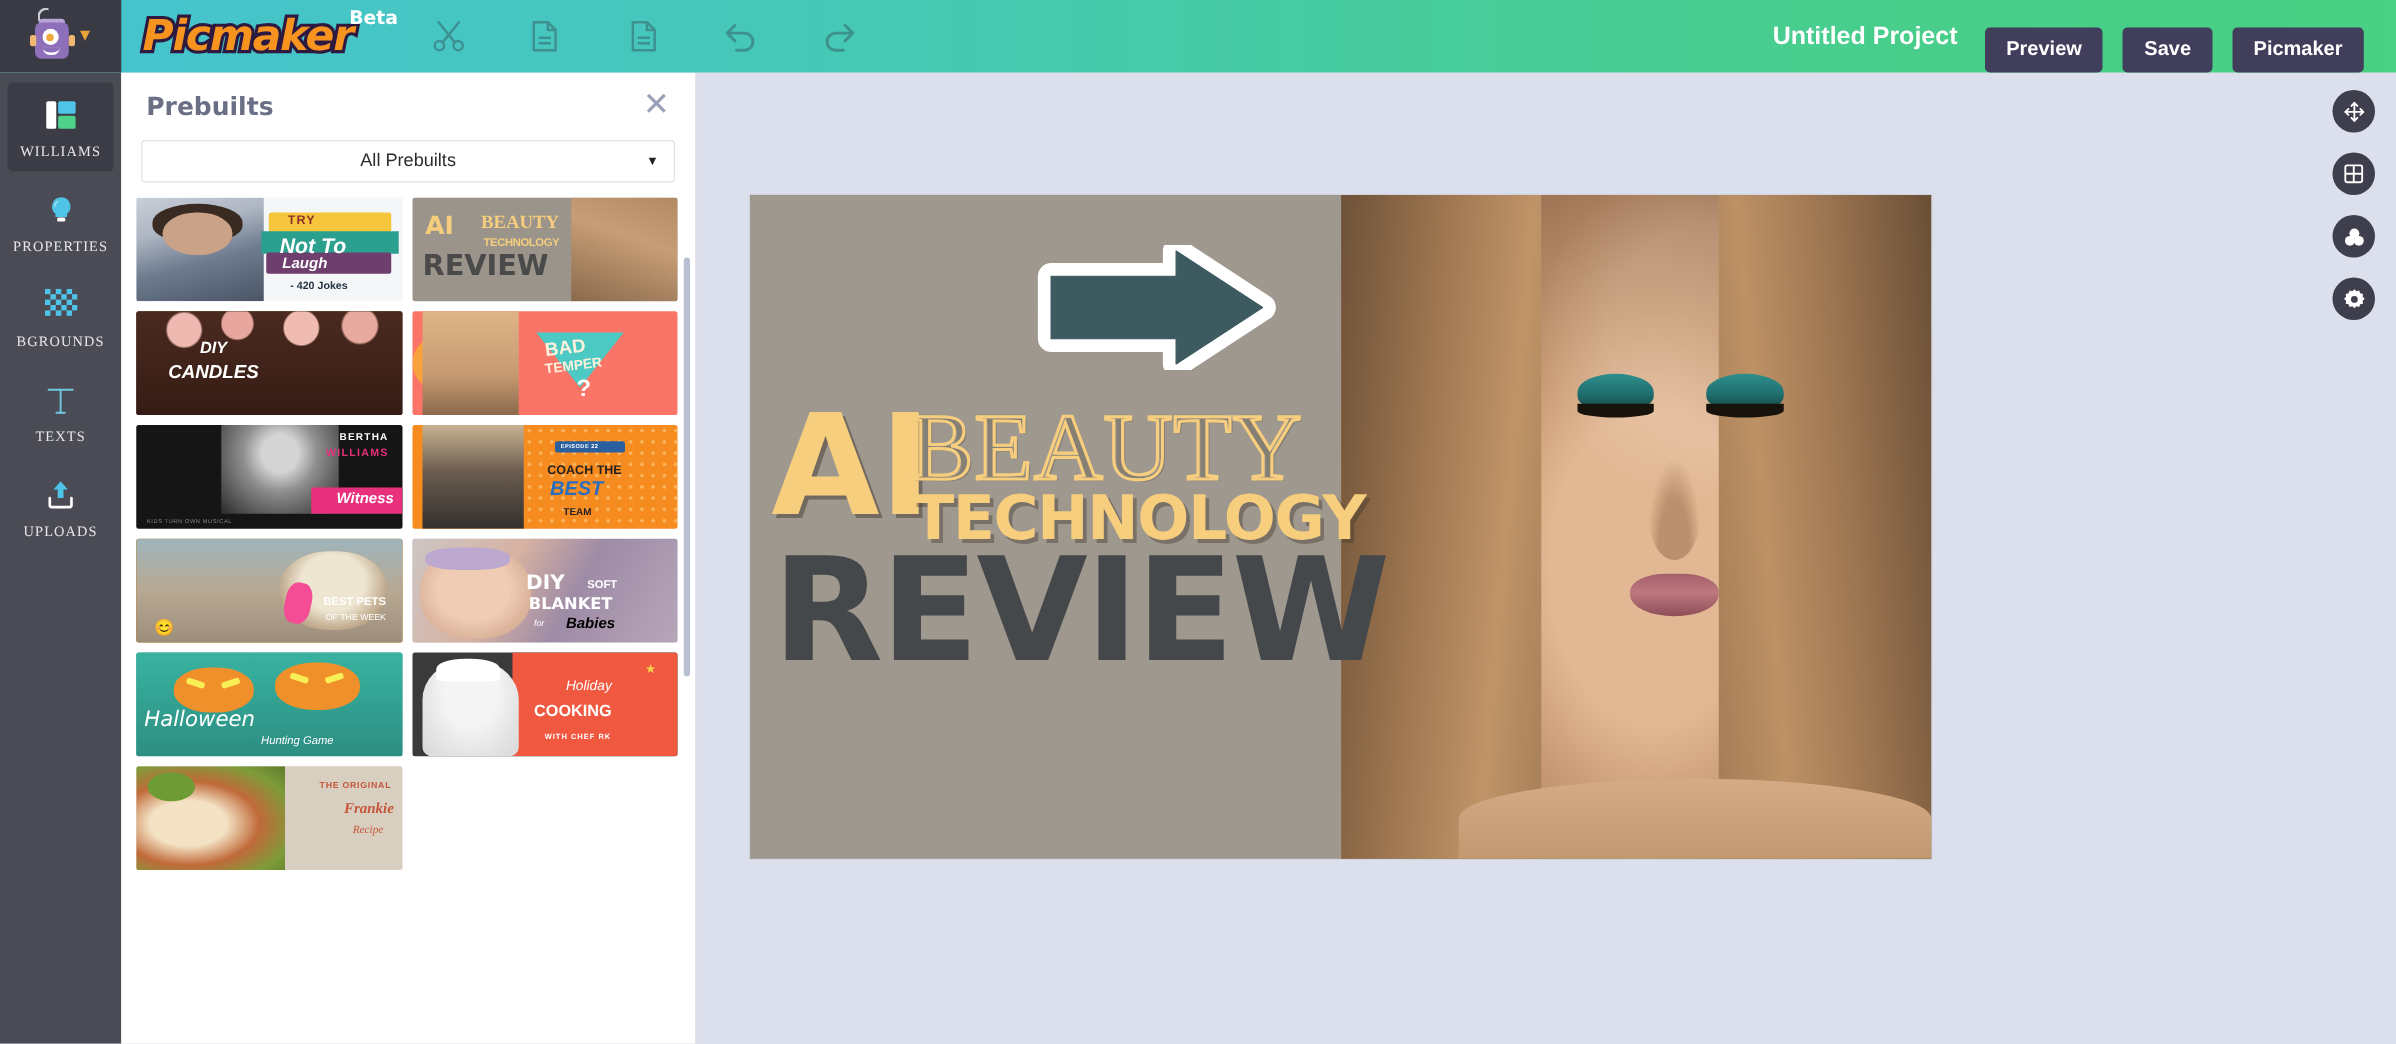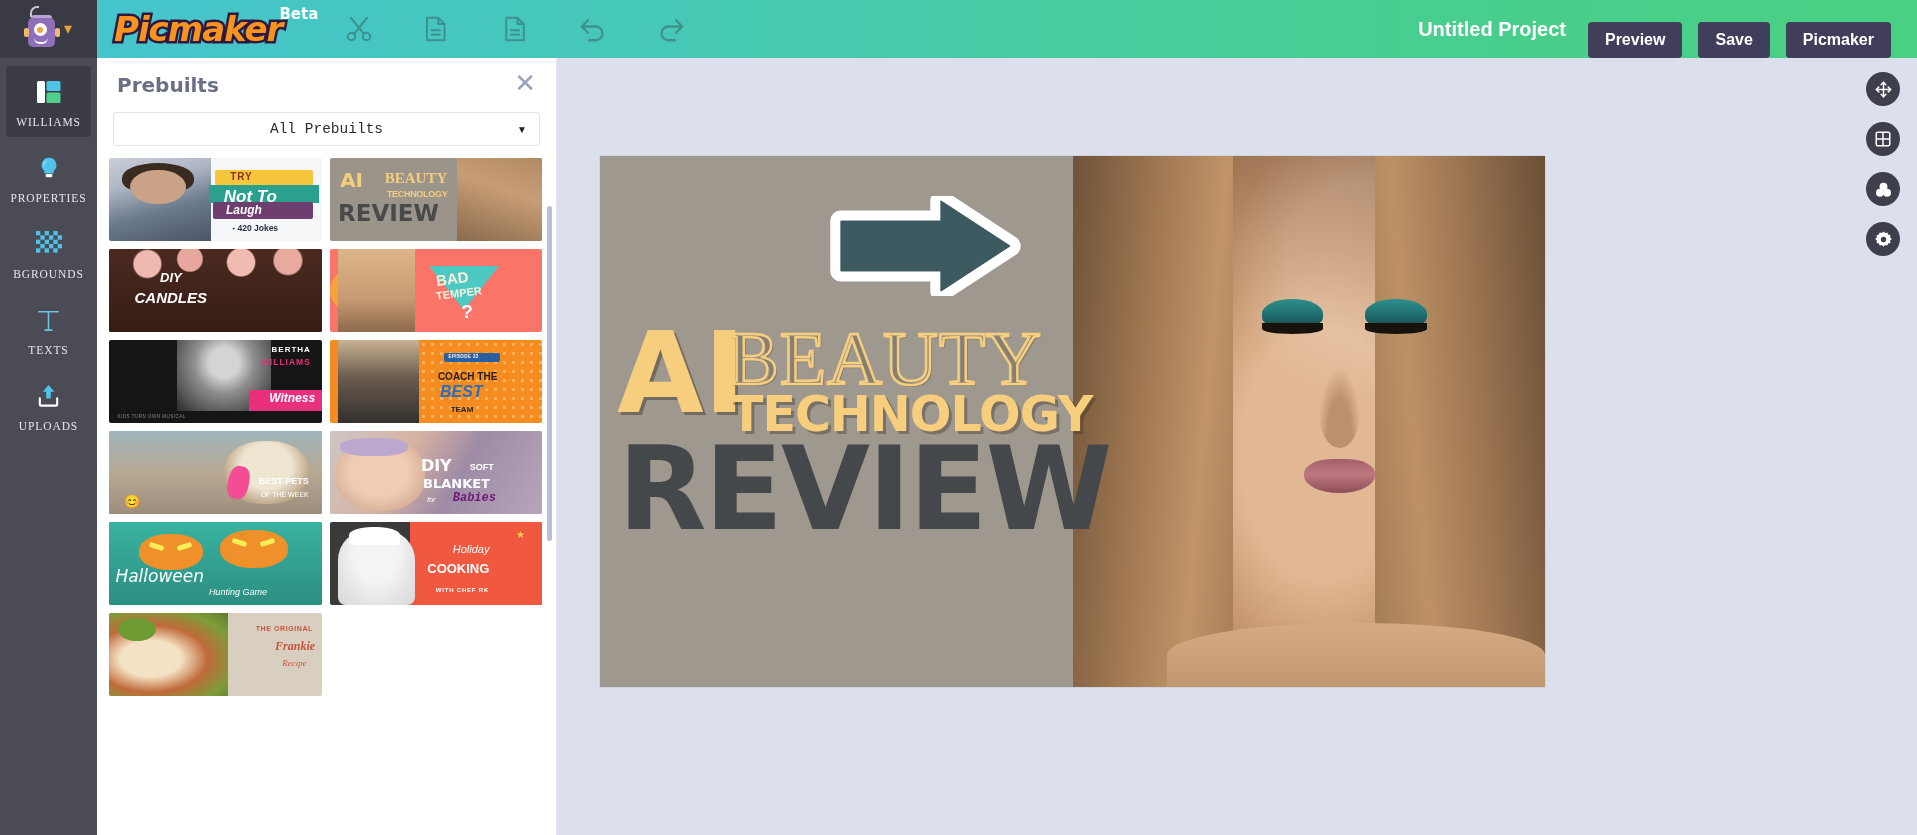--- a/index.html
+++ b/index.html
@@ -110,21 +110,21 @@
   .panel-close {
     margin-left: auto; color: #9aa2b8; font-size: 26px; line-height: .8;
     cursor: pointer; font-weight: 300; font-family: "Liberation Sans", sans-serif;
   }
   .panel-filter { padding: 9px 16px 12px; }
   .select-box {
     width: 100%; height: 34px; border: 1px solid #e3e3e9; border-radius: 3px;
     display: flex; align-items: center; justify-content: center; position: relative;
     background: #fff; cursor: pointer;
   }
-  .select-label { font-size: 14.5px; color: #2c2c2c; font-family: Liberation Mono, monospace; }
+  .select-label { font-size: 14.5px; color: #2c2c2c; font-family: Liberation Sans, sans-serif; }
   .select-caret { position: absolute; right: 12px; font-size: 10px; color: #222; }
 
   .thumbs {
     flex: 1 1 auto; overflow: hidden;
     padding: 0 14px 0 12px; position: relative;
   }
   .thumb-grid { display: grid; grid-template-columns: 1fr 1fr; gap: 8px 8px; }
   .thumb {
     width: 100%; height: 83px; border-radius: 2px; overflow: hidden;
     position: relative; cursor: pointer; background: #ddd;
@@ -230,21 +230,21 @@
   .tn9 { background: #bbb3b6; }
   .tn9 .bk { left: 0; top: 0; right: 0; bottom: 0;
     background: linear-gradient(120deg, #cdc6c4 0%, #d7b2a2 35%, #9e8ba6 60%, #b7a6ba 100%); }
   .tn9 .baby { left: 3%; top: 10%; width: 42%; height: 86%;
     background: radial-gradient(ellipse at 48% 45%, #f0ccb4 0 44%, #dcb49c 70%, #c6a08a 100%); border-radius: 45%; }
   .tn9 .hb { left: 5%; top: 8%; width: 32%; height: 22%; background: #bda9cf; border-radius: 40%; }
   .tn9 .s1 { left: 43%; top: 32%; font-size: 16px; color: #fff; font-family: "DejaVu Sans", sans-serif; }
   .tn9 .s2 { left: 66%; top: 38%; font-size: 9px; color: #fff; }
   .tn9 .s3 { left: 44%; top: 56%; font-size: 13px; color: #fff; font-family: "DejaVu Sans", sans-serif; }
   .tn9 .s4 { left: 46%; top: 78%; font-size: 7px; color: #fff; font-style: italic; font-weight: normal; }
-  .tn9 .s5 { left: 58%; top: 74%; font-size: 12px; color: #701a75; font-style: italic; font-family: Liberation Mono, monospace; }
+  .tn9 .s5 { left: 58%; top: 74%; font-size: 12px; color: #000000; font-style: italic; }
 
   
   .tn10 { background: #2f9e8f; }
   .tn10 .bk { left: 0; top: 0; right: 0; bottom: 0; background: linear-gradient(180deg, #39b3a1 0%, #2c8e82 100%); }
   .tn10 .pk1 { left: 14%; top: 14%; width: 30%; height: 44%; background: #f0902a; border-radius: 46%; }
   .tn10 .pk2 { left: 52%; top: 10%; width: 32%; height: 46%; background: #f0902a; border-radius: 46%; }
   .tn10 .e1 { left: 19%; top: 26%; width: 7%; height: 6%; background: #f8ee55; border-radius: 2px; transform: rotate(18deg); }
   .tn10 .e2 { left: 32%; top: 26%; width: 7%; height: 6%; background: #f8ee55; border-radius: 2px; transform: rotate(-18deg); }
   .tn10 .e3 { left: 58%; top: 22%; width: 7%; height: 6%; background: #f8ee55; border-radius: 2px; transform: rotate(18deg); }
   .tn10 .e4 { left: 71%; top: 22%; width: 7%; height: 6%; background: #f8ee55; border-radius: 2px; transform: rotate(-18deg); }

